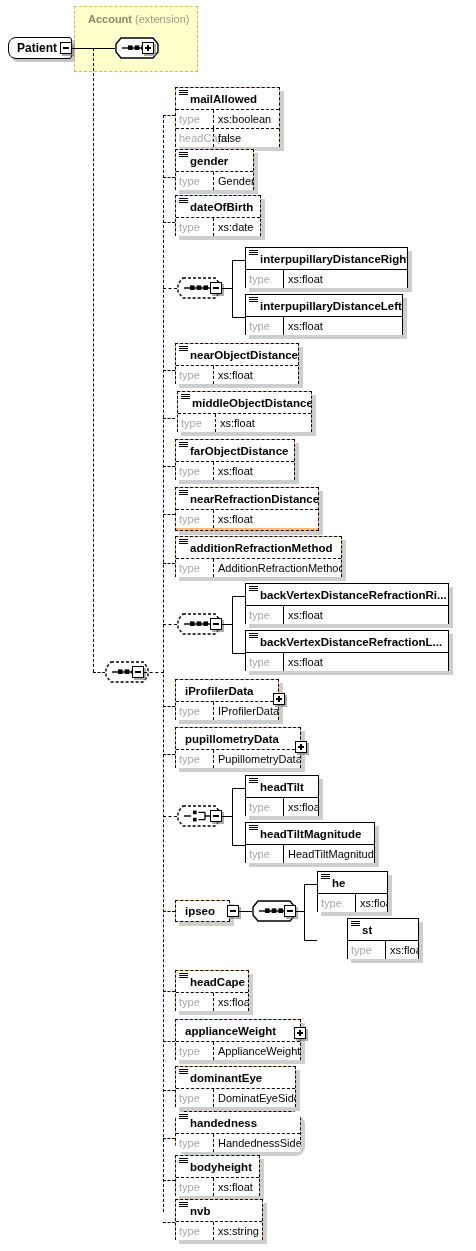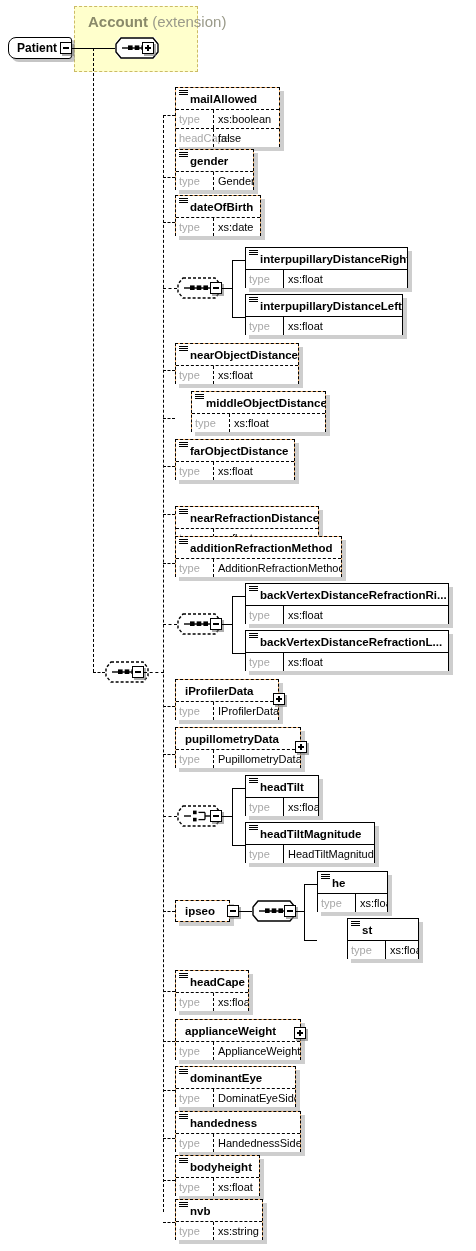--- a/index.html
+++ b/index.html
@@ -39,21 +39,21 @@
 
   
   .group-box{
     position:absolute;
     background:#ffffcc;
     border:1px dashed #ccbb66;
     box-sizing:border-box;
   }
   .group-label{
     position:absolute;
-    font-size:15px;
+    font-size:11px;
     color:#888877;
     white-space:nowrap;
     letter-spacing:0;
   }
   .group-label b{font-weight:bold;color:#8a8a6a;}
   .group-label span{font-weight:normal;color:#9a9a8a;}
 
   
   .rootnode{
     position:absolute;
@@ -343,21 +343,21 @@
           <i></i>
         </span>
       <span>nearObjectDistance</span>
     </div>
     <div class="typerow">
       <span class="tk">type</span>
       <span class="tv">xs:float</span>
     </div>
   </div>
 
-  <div class="ebox dashed" style="left:191px;top:391px;width:135px;height:41px;">
+  <div class="ebox dashed" style="left:177px;top:391px;width:135px;height:41px;">
     <div class="namerow">
       <span class="eicon">
           <i></i>
           <i></i>
           <i></i>
         </span>
       <span>middleObjectDistance</span>
     </div>
     <div class="typerow">
       <span class="tk">type</span>
@@ -373,21 +373,21 @@
           <i></i>
         </span>
       <span>farObjectDistance</span>
     </div>
     <div class="typerow">
       <span class="tk">type</span>
       <span class="tv">xs:float</span>
     </div>
   </div>
 
-  <div class="ebox dashed" style="left:175px;top:506px;width:144px;height:44px;">
+  <div class="ebox dashed" style="left:175px;top:487px;width:144px;height:44px;">
     <div class="namerow">
       <span class="eicon">
           <i></i>
           <i></i>
           <i></i>
         </span>
       <span>nearRefractionDistance</span>
     </div>
     <div class="typerow">
       <span class="tk">type</span>
@@ -612,21 +612,21 @@
           <i></i>
         </span>
       <span>dominantEye</span>
     </div>
     <div class="typerow">
       <span class="tk">type</span>
       <span class="tv">DominatEyeSide</span>
     </div>
   </div>
 
-  <div class="ebox dashed" style="left:175px;top:1111px;width:126px;height:41px;">
+  <div class="ebox dashed" style="left:175px;top:1111px;width:126px;height:41px;border-radius:9px;">
     <div class="namerow">
       <span class="eicon">
           <i></i>
           <i></i>
           <i></i>
         </span>
       <span>handedness</span>
     </div>
     <div class="typerow">
       <span class="tk">type</span>

